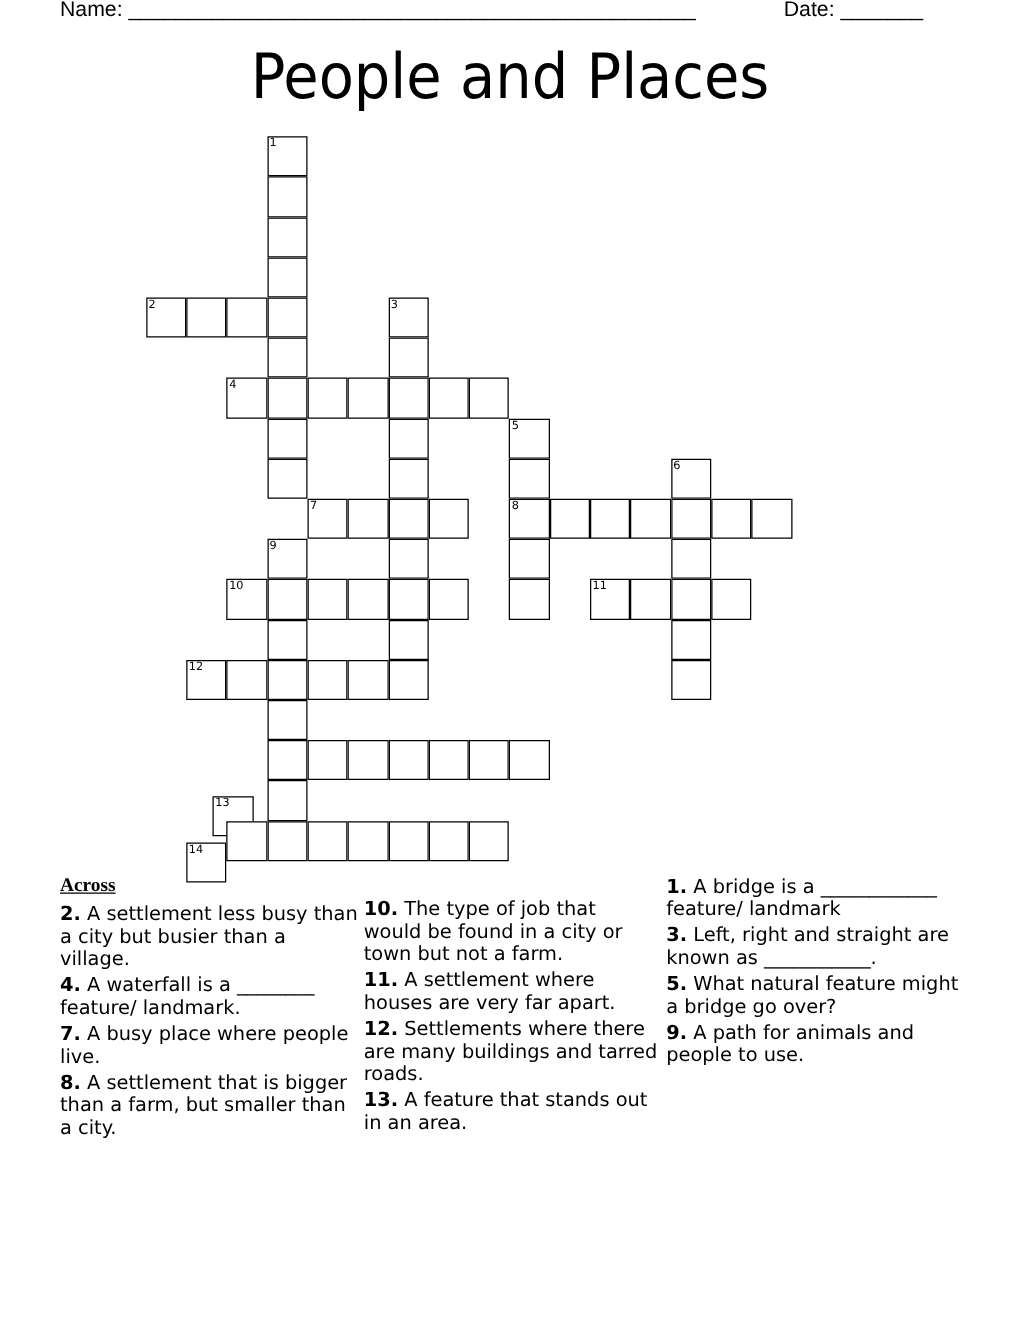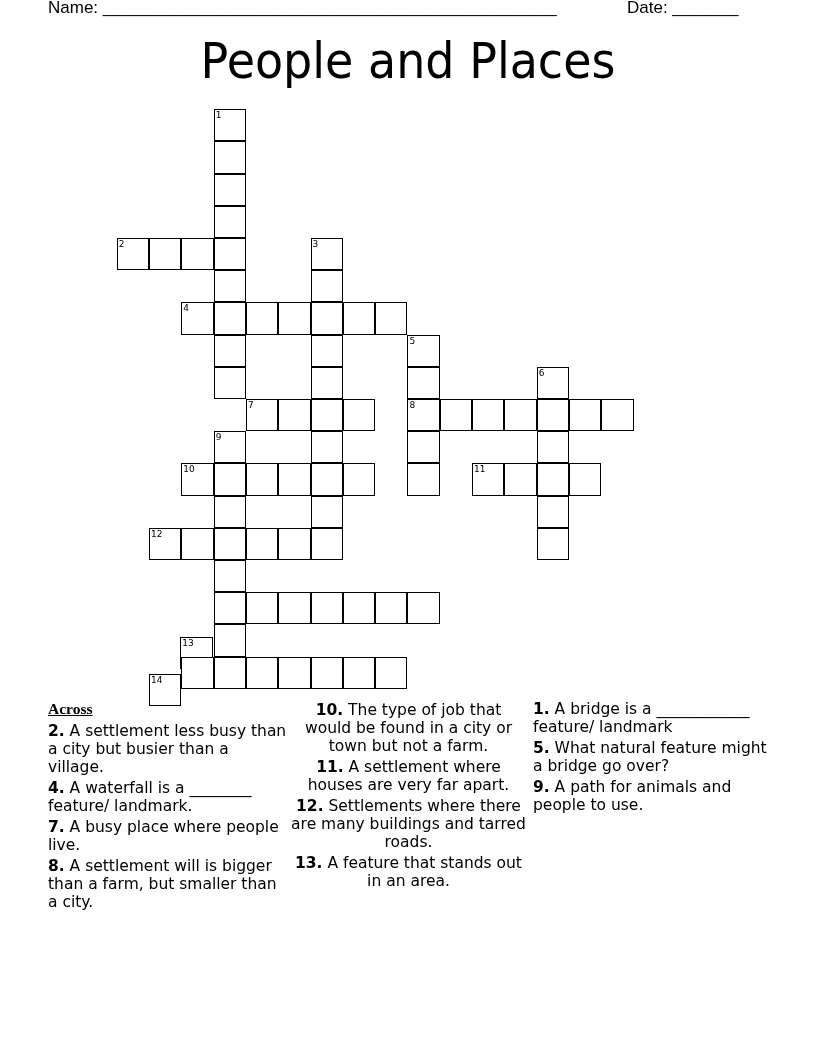--- a/index.html
+++ b/index.html
@@ -6,21 +6,21 @@
   body { width:816px; height:1056px; position:relative; overflow:hidden; font-family:"DejaVu Sans", sans-serif; color:#000; }
   .hdr { position:absolute; top:-2px; font-family:"Liberation Sans", sans-serif; font-size:17px; }
   .hdr-name { left:48px; }
   .hdr-date { left:627px; }
   .title { position:absolute; top:32px; left:0; width:816px; text-align:center; font-size:50px; font-family:"DejaVu Sans", sans-serif; letter-spacing:0px; transform:scaleX(0.92); }
   .grid { position:absolute; left:0; top:0; width:816px; height:700px; }
   .cell { position:absolute; width:32.3px; height:32.2px; box-sizing:border-box; border:1.5px solid #000; background:#fff; margin-left:-0.75px; margin-top:-0.75px; }
   .cell .num { position:absolute; left:1px; top:0px; font-size:9px; line-height:10px; font-family:"DejaVu Sans", sans-serif; }
   .col { position:absolute; top:700px; font-size:15.5px; line-height:18px; }
   .col-1 { left:48px; width:240px; }
-  .col-2 { left:291px; width:235px; top:701px;text-align:center; }
+  .col-2 { left:291px; width:235px; top:718px; }
   .col-3 { left:533px; width:240px; }
   .col h3 { margin:0 0 4px 0; font-size:15.5px; font-weight:bold; text-decoration:underline; line-height:18px;font-family:Liberation Serif, serif; }
   .clue { margin:0 0 3px 0; }
   .clue b { font-weight:bold; }
 </style>
 </head>
 <body>
 
 <div class="hdr hdr-name">Name: ________________________________________________</div>
 <div class="hdr hdr-date">Date: _______</div>
@@ -109,21 +109,21 @@
     </div>
     <div class="cell" style="left: 505.1px; top: 464.2px;"></div>
     <div class="cell" style="left: 569.7px; top: 464.2px;"></div>
     <div class="cell" style="left: 149.8px; top: 528.6px; padding-left: 20px;">
       <span class="num">12</span>
     </div>
     <div class="cell" style="left: 182.1px; top: 528.6px;"></div>
     <div class="cell" style="left: 246.7px; top: 528.6px;"></div>
     <div class="cell" style="left: 279px; top: 528.6px;"></div>
     <div class="cell" style="left: 311.3px; top: 528.6px;"></div>
-    <div class="cell" style="left: 181px; top: 593px; margin-top: 44px;">
+    <div class="cell" style="left: 171px; top: 593px; margin-top: 44px;">
       <span class="num">13</span>
     </div>
     <div class="cell" style="left: 246.7px; top: 593px;"></div>
     <div class="cell" style="left: 279px; top: 593px;"></div>
     <div class="cell" style="left: 311.3px; top: 593px;"></div>
     <div class="cell" style="left: 343.6px; top: 593px;"></div>
     <div class="cell" style="left: 375.9px; top: 593px;"></div>
     <div class="cell" style="left: 408.2px; top: 593px;"></div>
     <div class="cell" style="left: 149.8px; top: 675px;">
       <span class="num">14</span>
@@ -134,27 +134,28 @@
     <div class="cell" style="left: 311.3px; top: 657.4px;"></div>
     <div class="cell" style="left: 343.6px; top: 657.4px;"></div>
     <div class="cell" style="left: 375.9px; top: 657.4px;"></div>
   </div>
 
 <div class="col col-1">
   <h3>Across</h3>
   <div class="clue"><b>2.</b><span> A settlement less busy than a city but busier than a village.</span></div>
   <div class="clue"><b>4.</b><span> A waterfall is a ________ feature/ landmark.</span></div>
   <div class="clue"><b>7.</b><span> A busy place where people live.</span></div>
-  <div class="clue"><b>8.</b><span> A settlement will is bigger than a farm, but smaller than a city.</span></div>
+  <div class="clue"><b>8.</b><span> A settlement that is bigger than a farm, but smaller than a city.</span></div>
 </div>
 
 <div class="col col-2">
   <div class="clue"><b>10.</b><span> The type of job that would be found in a city or town but not a farm.</span></div>
   <div class="clue"><b>11.</b><span> A settlement where houses are very far apart.</span></div>
   <div class="clue"><b>12.</b><span> Settlements where there are many buildings and tarred roads.</span></div>
   <div class="clue"><b>13.</b><span> A feature that stands out in an area.</span></div>
 </div>
 
 <div class="col col-3">
   <div class="clue"><b>1.</b><span> A bridge is a ____________ feature/ landmark</span></div>
+  <div class="clue"><b>3.</b><span> Left, right and straight are known as ___________.</span></div>
   <div class="clue"><b>5.</b><span> What natural feature might a bridge go over?</span></div>
   <div class="clue"><b>9.</b><span> A path for animals and people to use.</span></div>
 </div>
 
 </body></html>

